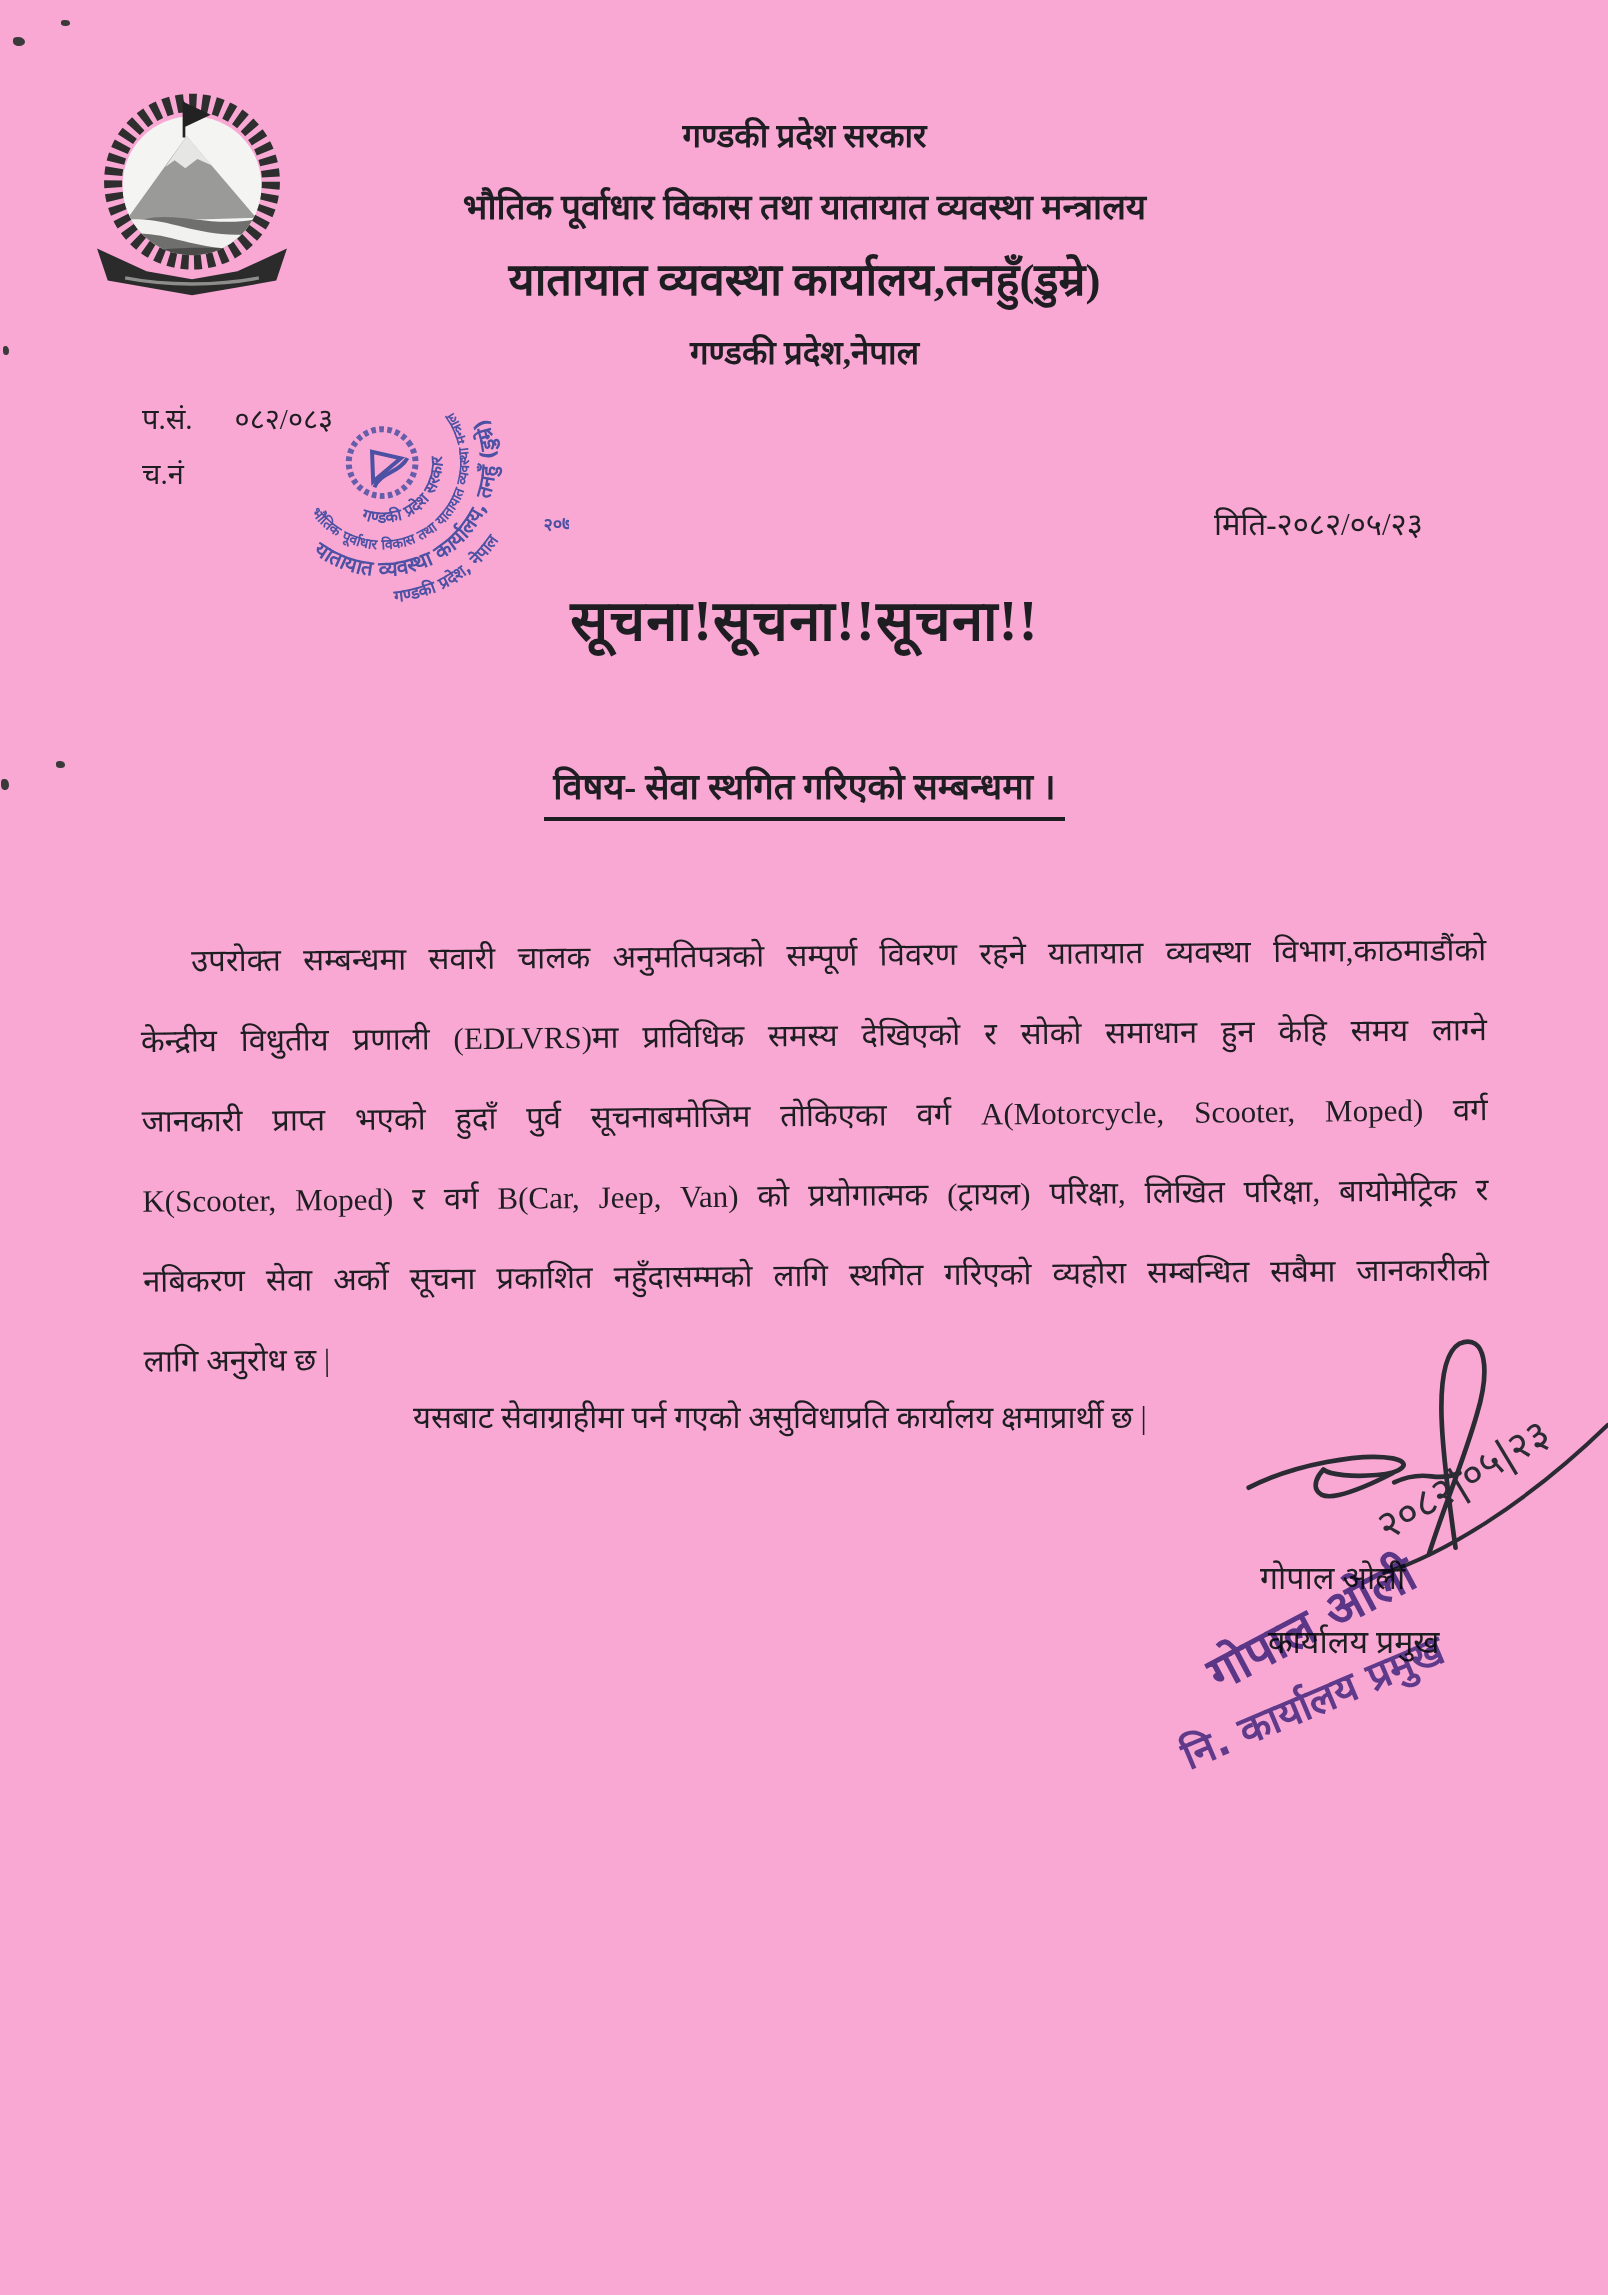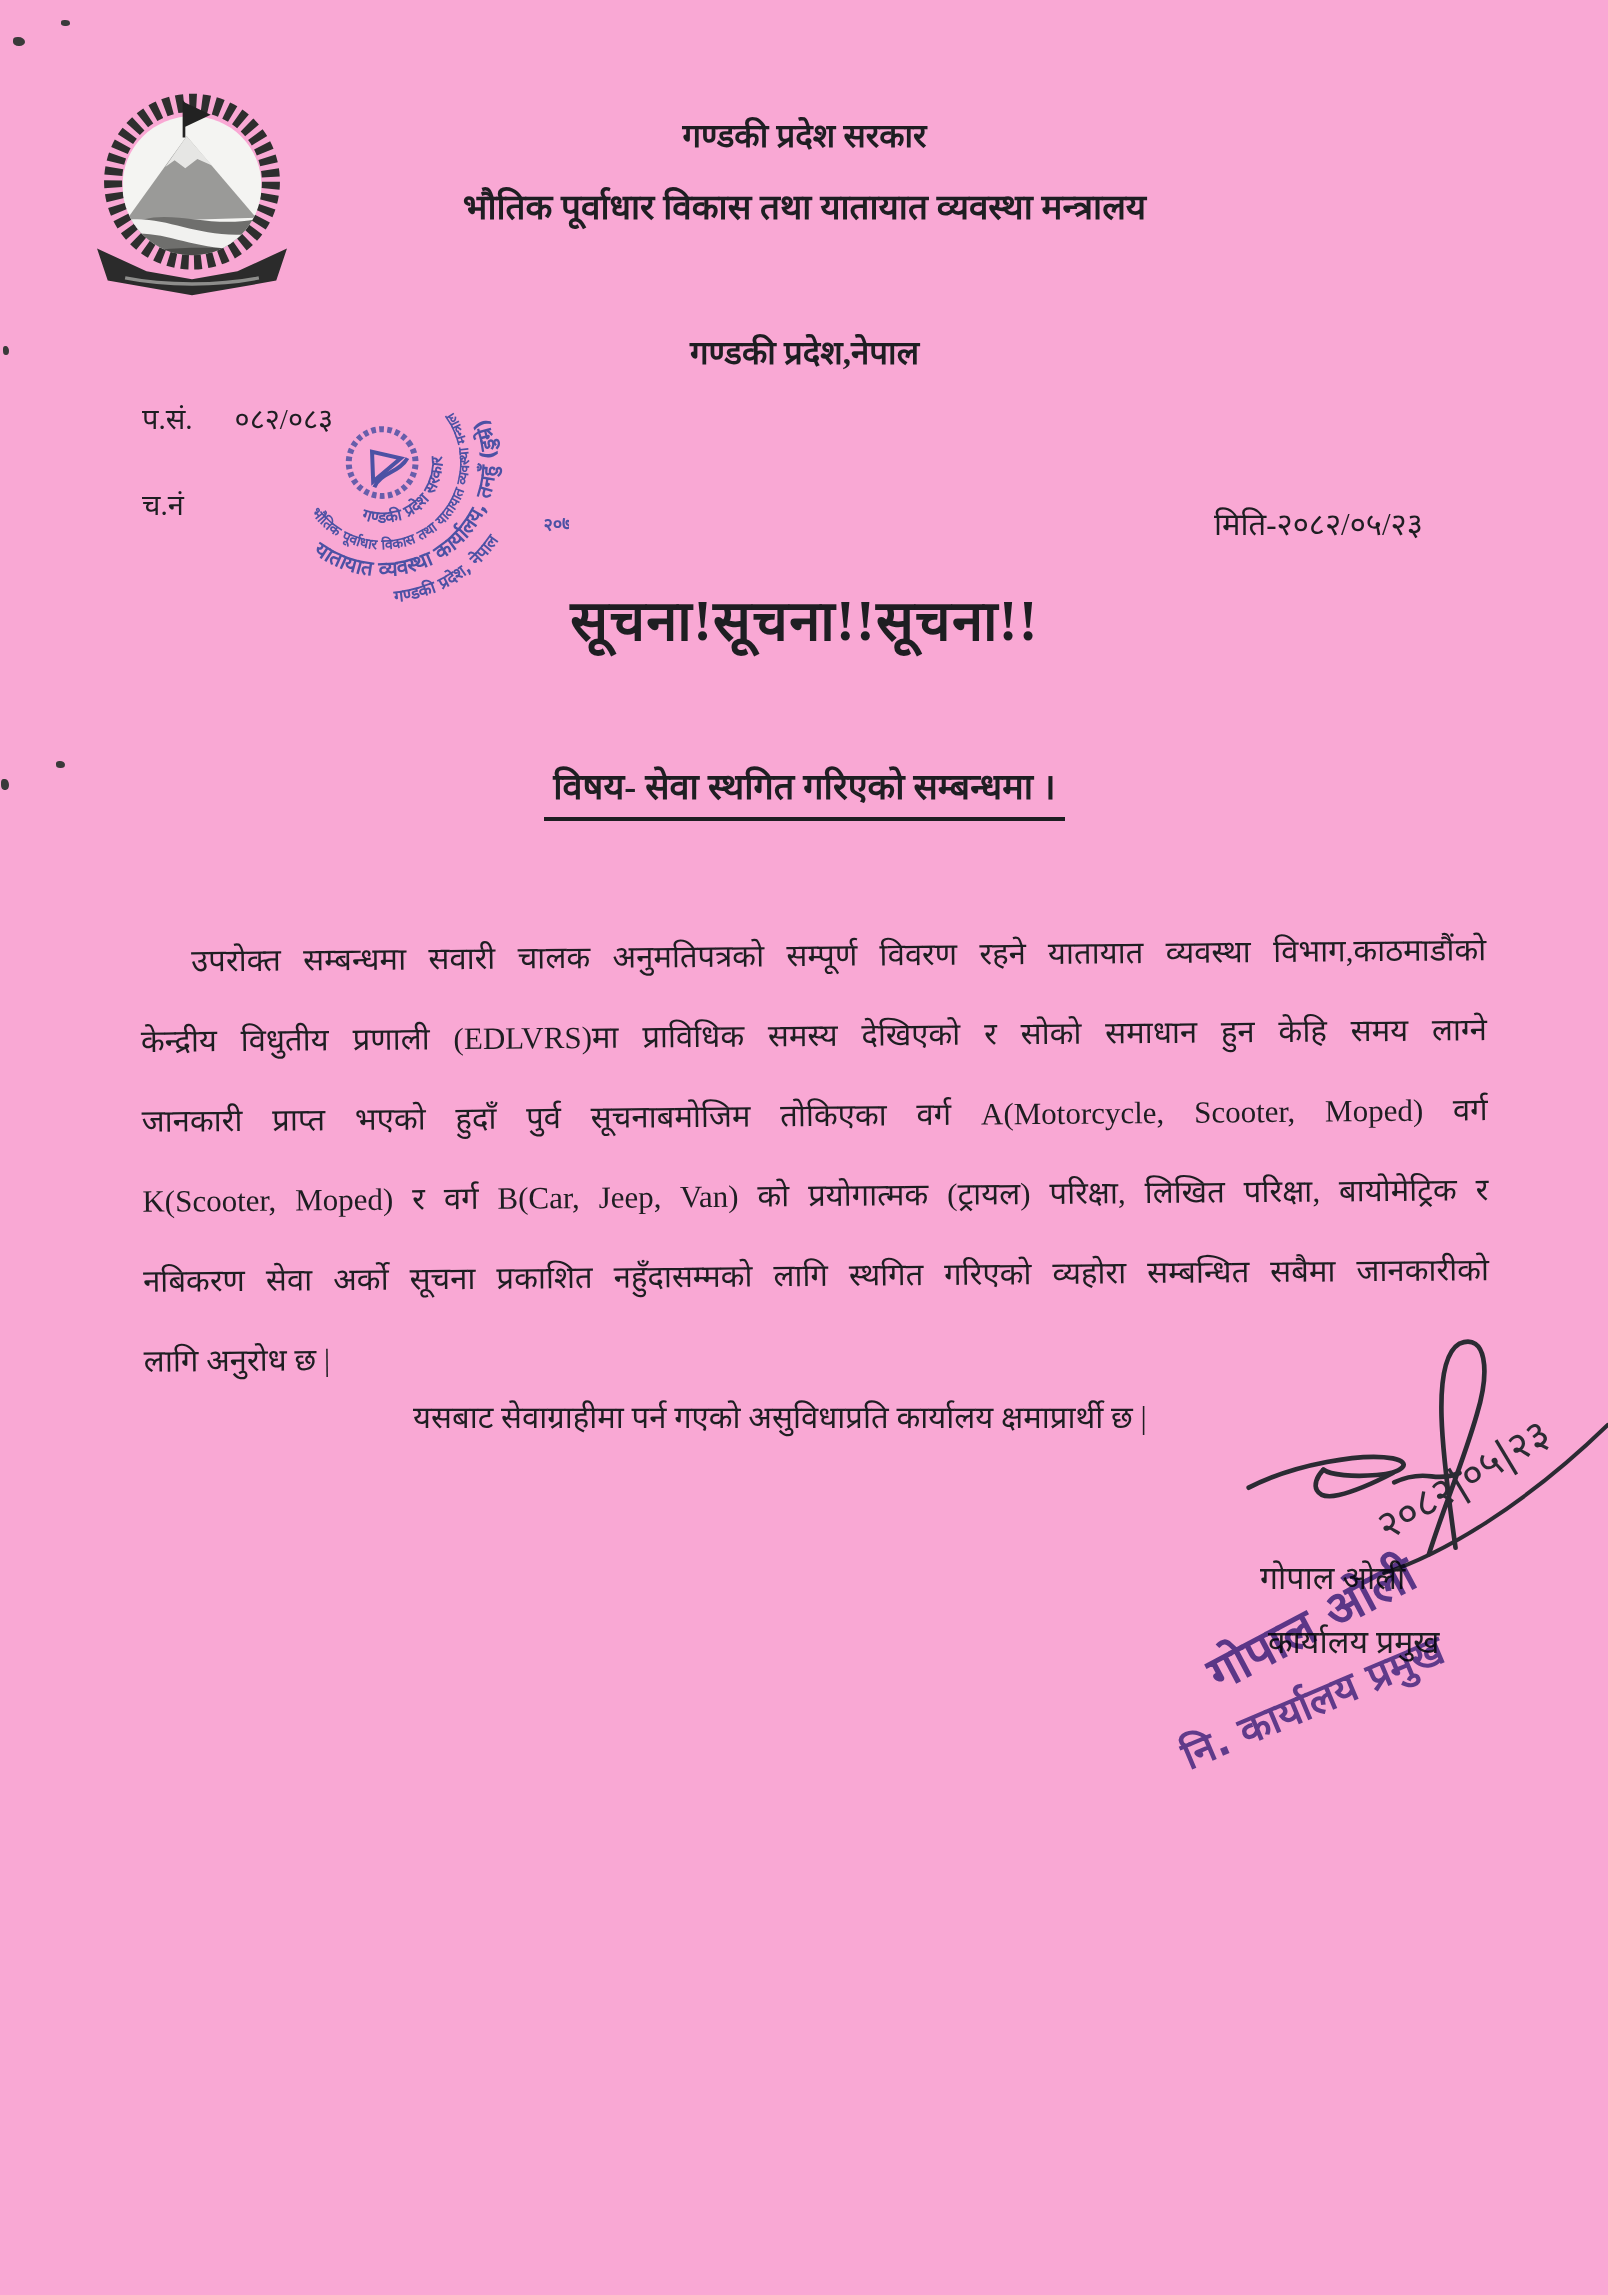--- a/index.html
+++ b/index.html
@@ -14,21 +14,21 @@
   .abs{position:absolute;}
   
   .hdr{left:0;right:0;text-align:center;white-space:nowrap;}
   .hdr-govt   {top:112px;font-size:33px;font-weight:600;}
   .hdr-min    {top:182px;font-size:35px;font-weight:600;}
   .hdr-office {top:247px;font-size:45px;font-weight:700;}
   .hdr-prov   {top:329px;font-size:33px;font-weight:700;}
   
   .refline{left:142px;font-size:29px;}
   .ref-no{top:398px;}
-  .ch-no{top:453px;margin-top:31px;}
+  .ch-no{top:453px;}
   .refline .val{margin-left:42px;}
   .dateline{left:1214px;top:502px;font-size:31px;}
   
   .notice-title{left:0;right:0;top:580px;text-align:center;font-size:56px;font-weight:800;letter-spacing:1.3px;}
   .subject-wrap{left:0;right:0;top:761px;text-align:center;}
   .subject{display:inline-block;font-size:36px;font-weight:700;padding:0 9.4px 6.7px 9.4px;border-bottom:4px solid #1e1e22;}
   
   .body-block{left:142px;width:1346px;top:916px;transform:rotate(-0.5deg);}
   .bline{font-size:31px;line-height:80px;height:80px;text-align:justify;text-align-last:justify;white-space:nowrap;}
   .bline.first{text-indent:51px;}
@@ -78,20 +78,21 @@
       <path d="M40 214 C 120 190, 170 252, 286 224 L 286 244 C 170 274, 120 210, 40 236 Z" fill="#f1f1ef"></path>
       <path d="M56 262 C 120 248, 210 248, 264 258 L 264 262 L 56 262 Z" fill="#4a4a48"></path>
     </g>
     <polygon points="150,34 188,52 150,70 150,86 146,86 146,30" fill="#222222"></polygon>
     <path d="M18 252 L 92 286 L 160 298 L 228 286 L 302 252 L 286 300 L 160 322 L 34 300 Z" fill="#2b2b2b"></path>
     <path d="M60 296 C 120 308, 200 308, 260 296" fill="none" stroke="#8d8d8b" stroke-width="5"></path>
   </svg>
 
   <div class="abs hdr hdr-govt">गण्डकी प्रदेश सरकार</div>
   <div class="abs hdr hdr-min">भौतिक पूर्वाधार विकास तथा यातायात व्यवस्था मन्त्रालय</div>
+  <div class="abs hdr hdr-office">यातायात व्यवस्था कार्यालय,तनहुँ(डुम्रे)</div>
   <div class="abs hdr hdr-prov">गण्डकी प्रदेश,नेपाल</div>
 
   <div class="abs refline ref-no">
     <span>प.सं.</span><span class="val">०८२/०८३</span>
   </div>
   <div class="abs refline ch-no">
     <span>च.नं</span>
   </div>
 
   <svg class="abs round-stamp-svg" width="307" height="254" viewBox="-40 -10 460 380" style="opacity:.92;">

